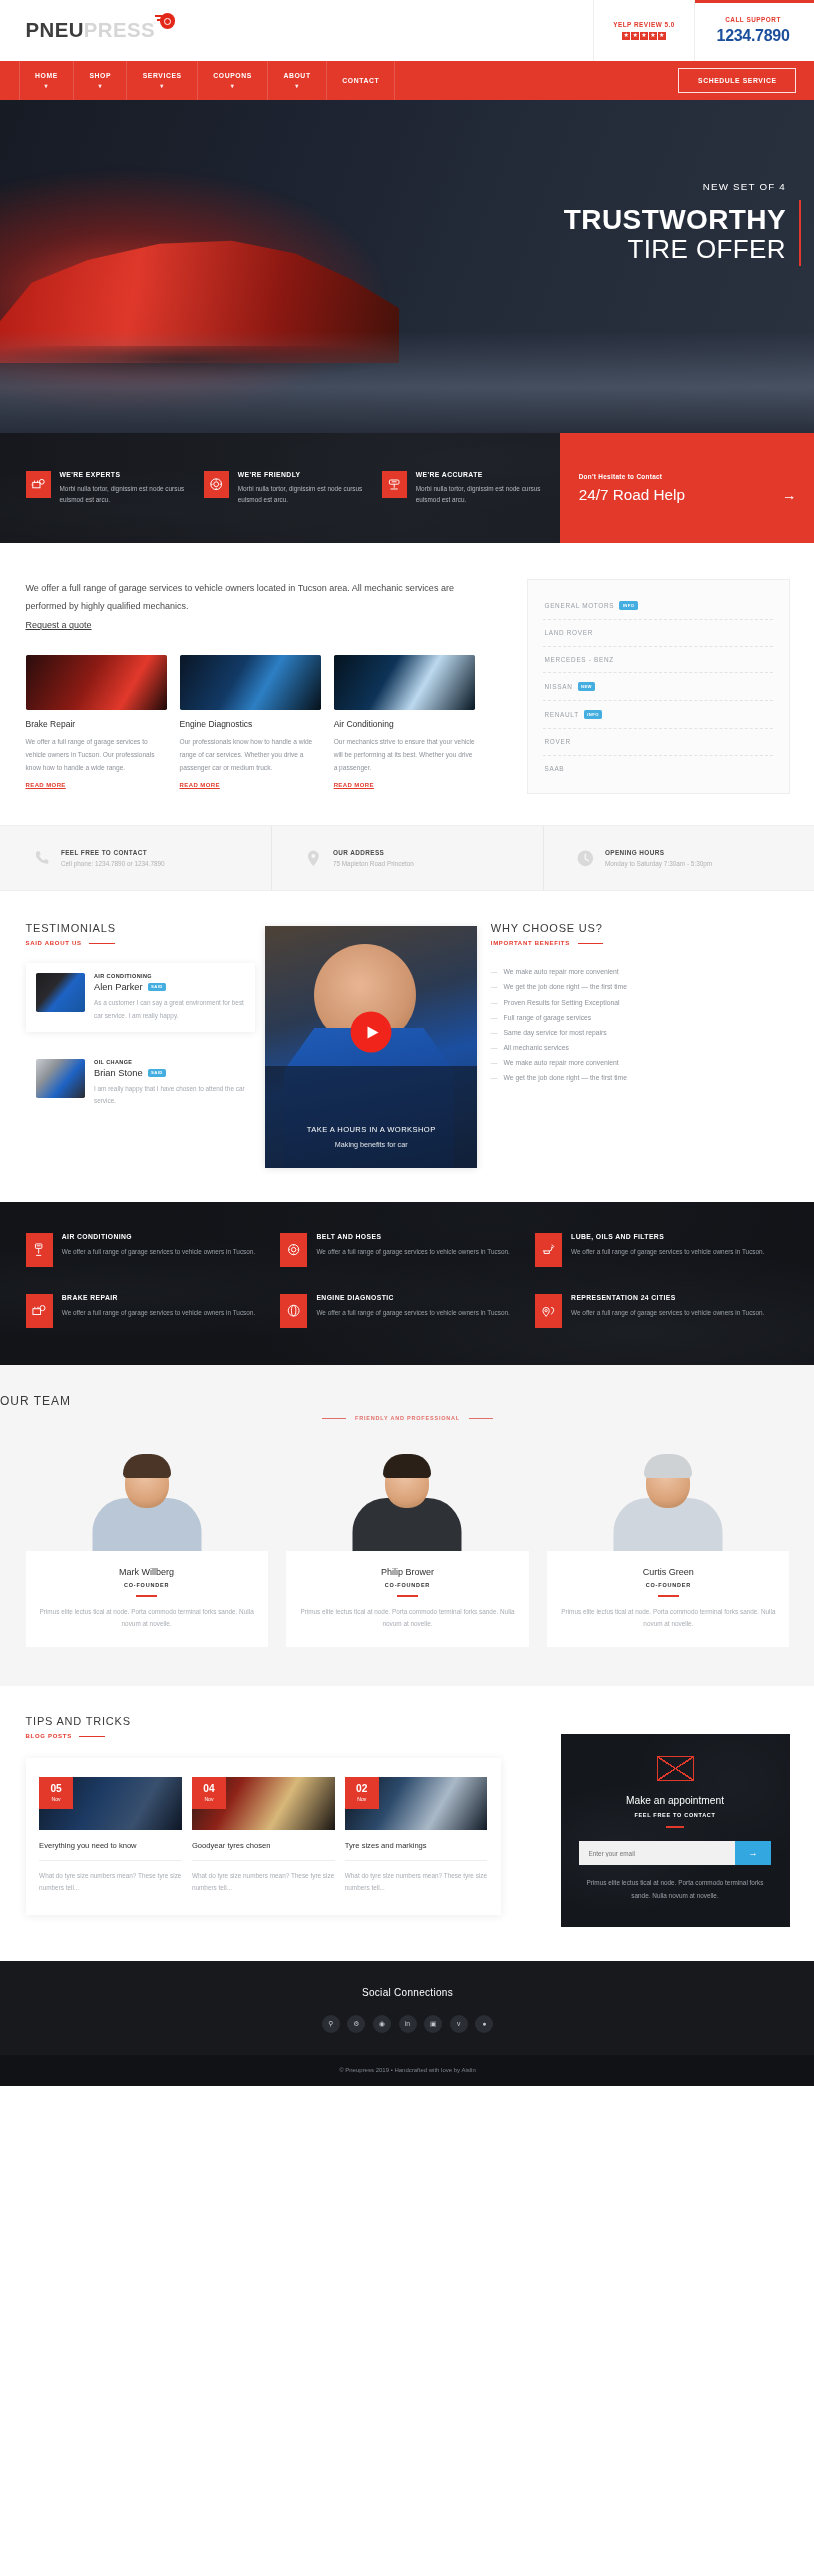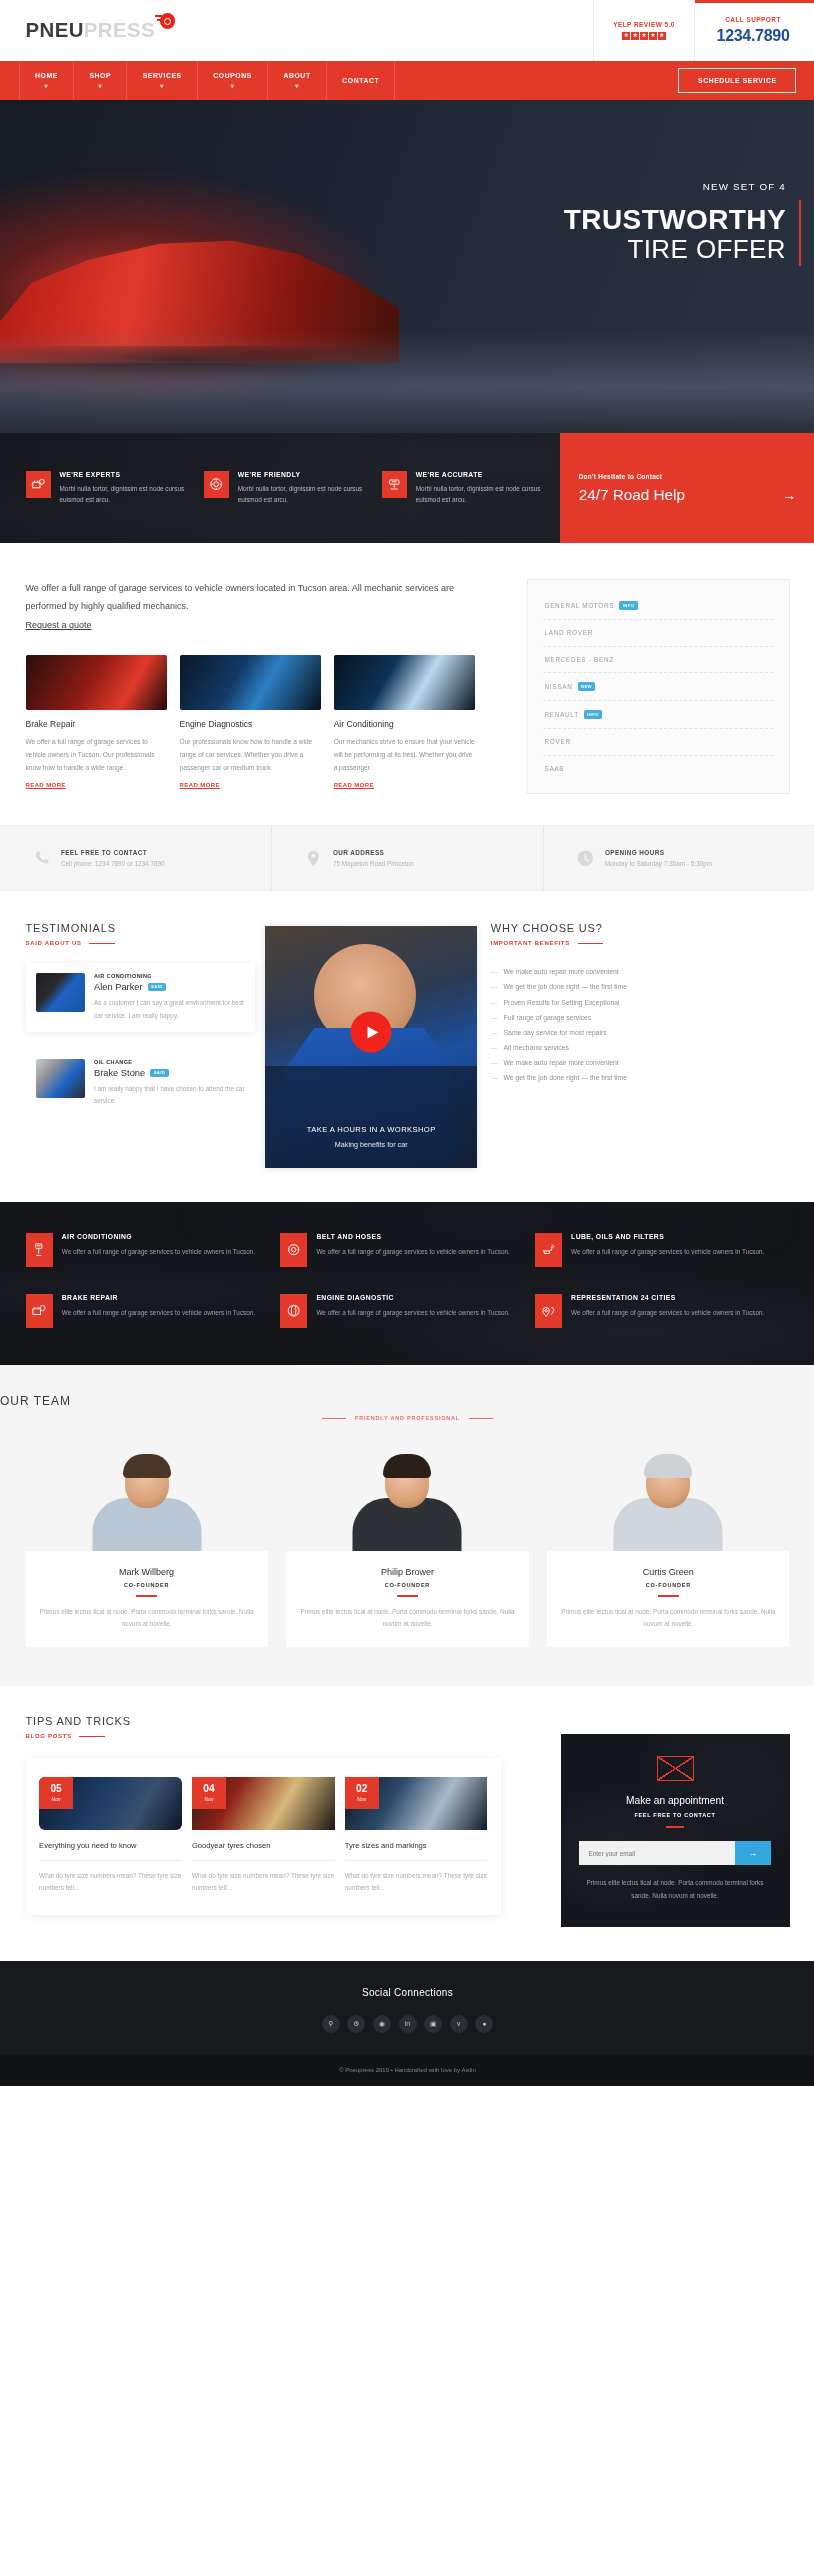--- a/index.html
+++ b/index.html
@@ -191,21 +191,21 @@
   .mrule { width:20.4px; height:1.3px; background:#e2392b; margin:7.6px auto 9.3px; }
   .mbio { font-size:6.4px; line-height:1.9; color:#a9aeb3; }
 
   
   .blog { padding:29px 0 34px; display:flex; }
   .blog-left { width:501px; padding-left:25.5px; }
   .blog-card { background:#fff; box-shadow:0 0.8px 8.5px rgba(0,0,0,.08); margin-top:18.7px; padding:18.7px 13.6px 20.4px;
                display:flex; gap:10.2px; }
   .post { flex:1; }
   .pimg { height:53px; position:relative; overflow:hidden; }
-  .pimg.a { background:linear-gradient(120deg,#101b2c 0%,#1c3a63 40%,#39506e 70%,#0d1625 100%);border-radius:6px; }
+  .pimg.a { background:linear-gradient(120deg,#101b2c 0%,#1c3a63 40%,#39506e 70%,#0d1625 100%); }
   .pimg.b { background:linear-gradient(120deg,#2a1a16 0%,#8d2218 30%,#d8b87a 62%,#1a1512 100%); }
   .pimg.c { background:linear-gradient(120deg,#0c1420 0%,#2c4a6b 35%,#aab9c8 65%, #101a26 100%); }
   .pdate { position:absolute; left:0; top:0; background:#e2392b; color:#fff; width:34px; height:32px;
            display:flex; flex-direction:column; align-items:center; justify-content:center; }
   .pdate .dd { color:#fff; font-size:10.2px; font-weight:bold; line-height:1; }
   .pdate .mm { font-size:5.1px; margin-top:1.7px; }
   .ptitle { font-size:7.6px; color:#2f2f2f; line-height:1.5; margin:10.2px 0 0; }
   .prule { height:0.8px; background:#ededed; margin:8.5px 0 9.3px; }
   .pexc { font-size:6.4px; line-height:1.95; color:#a9aeb3; }
 
@@ -470,21 +470,21 @@
           <span class="tag">SAID</span>
         </div>
         <div class="ttext">As a customer I can say a great environment for best car service. I am really happy.</div>
       </div>
     </div>
     <div class="tcard second">
       <div class="tavatar b"></div>
       <div>
         <div class="tsvc">OIL CHANGE</div>
         <div class="tname">
-          <span>Brake Stone</span>
+          <span>Brian Stone</span>
           <span class="tag">SAID</span>
         </div>
         <div class="ttext">I am really happy that I have chosen to attend the car service.</div>
       </div>
     </div>
   </div>
 
   <div class="vcol">
     <div class="video">
       <div class="face"></div>

